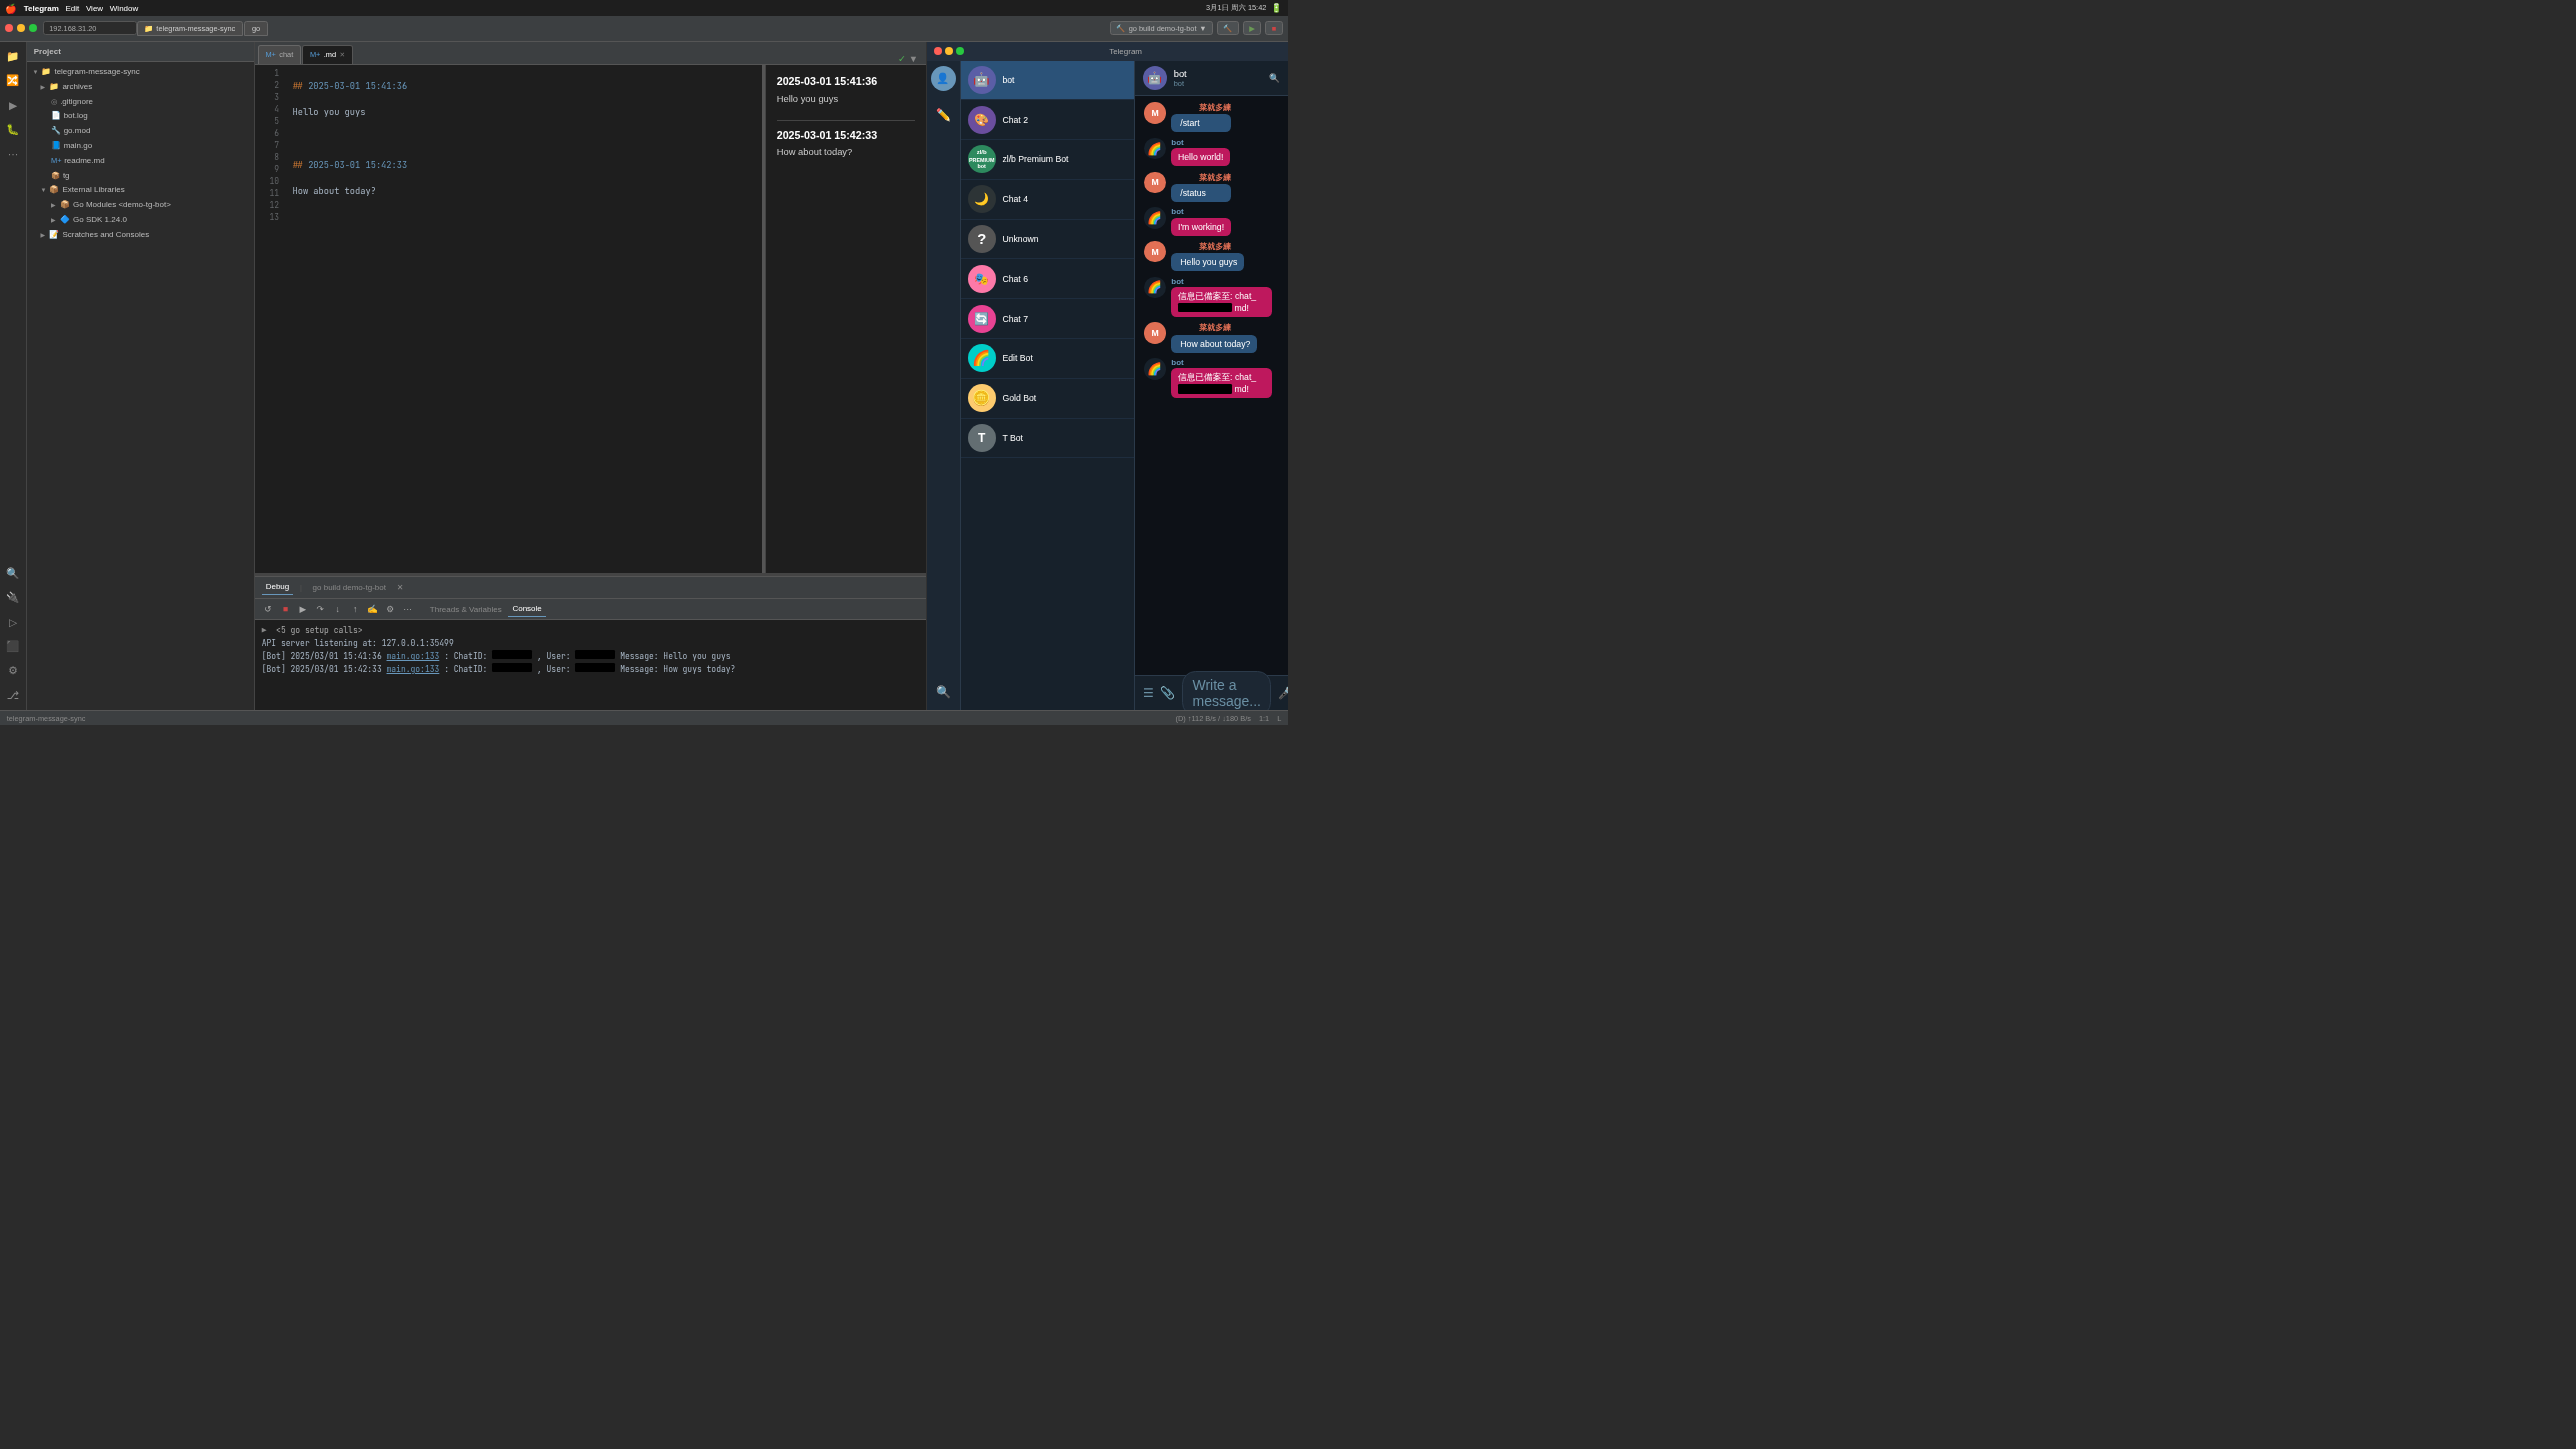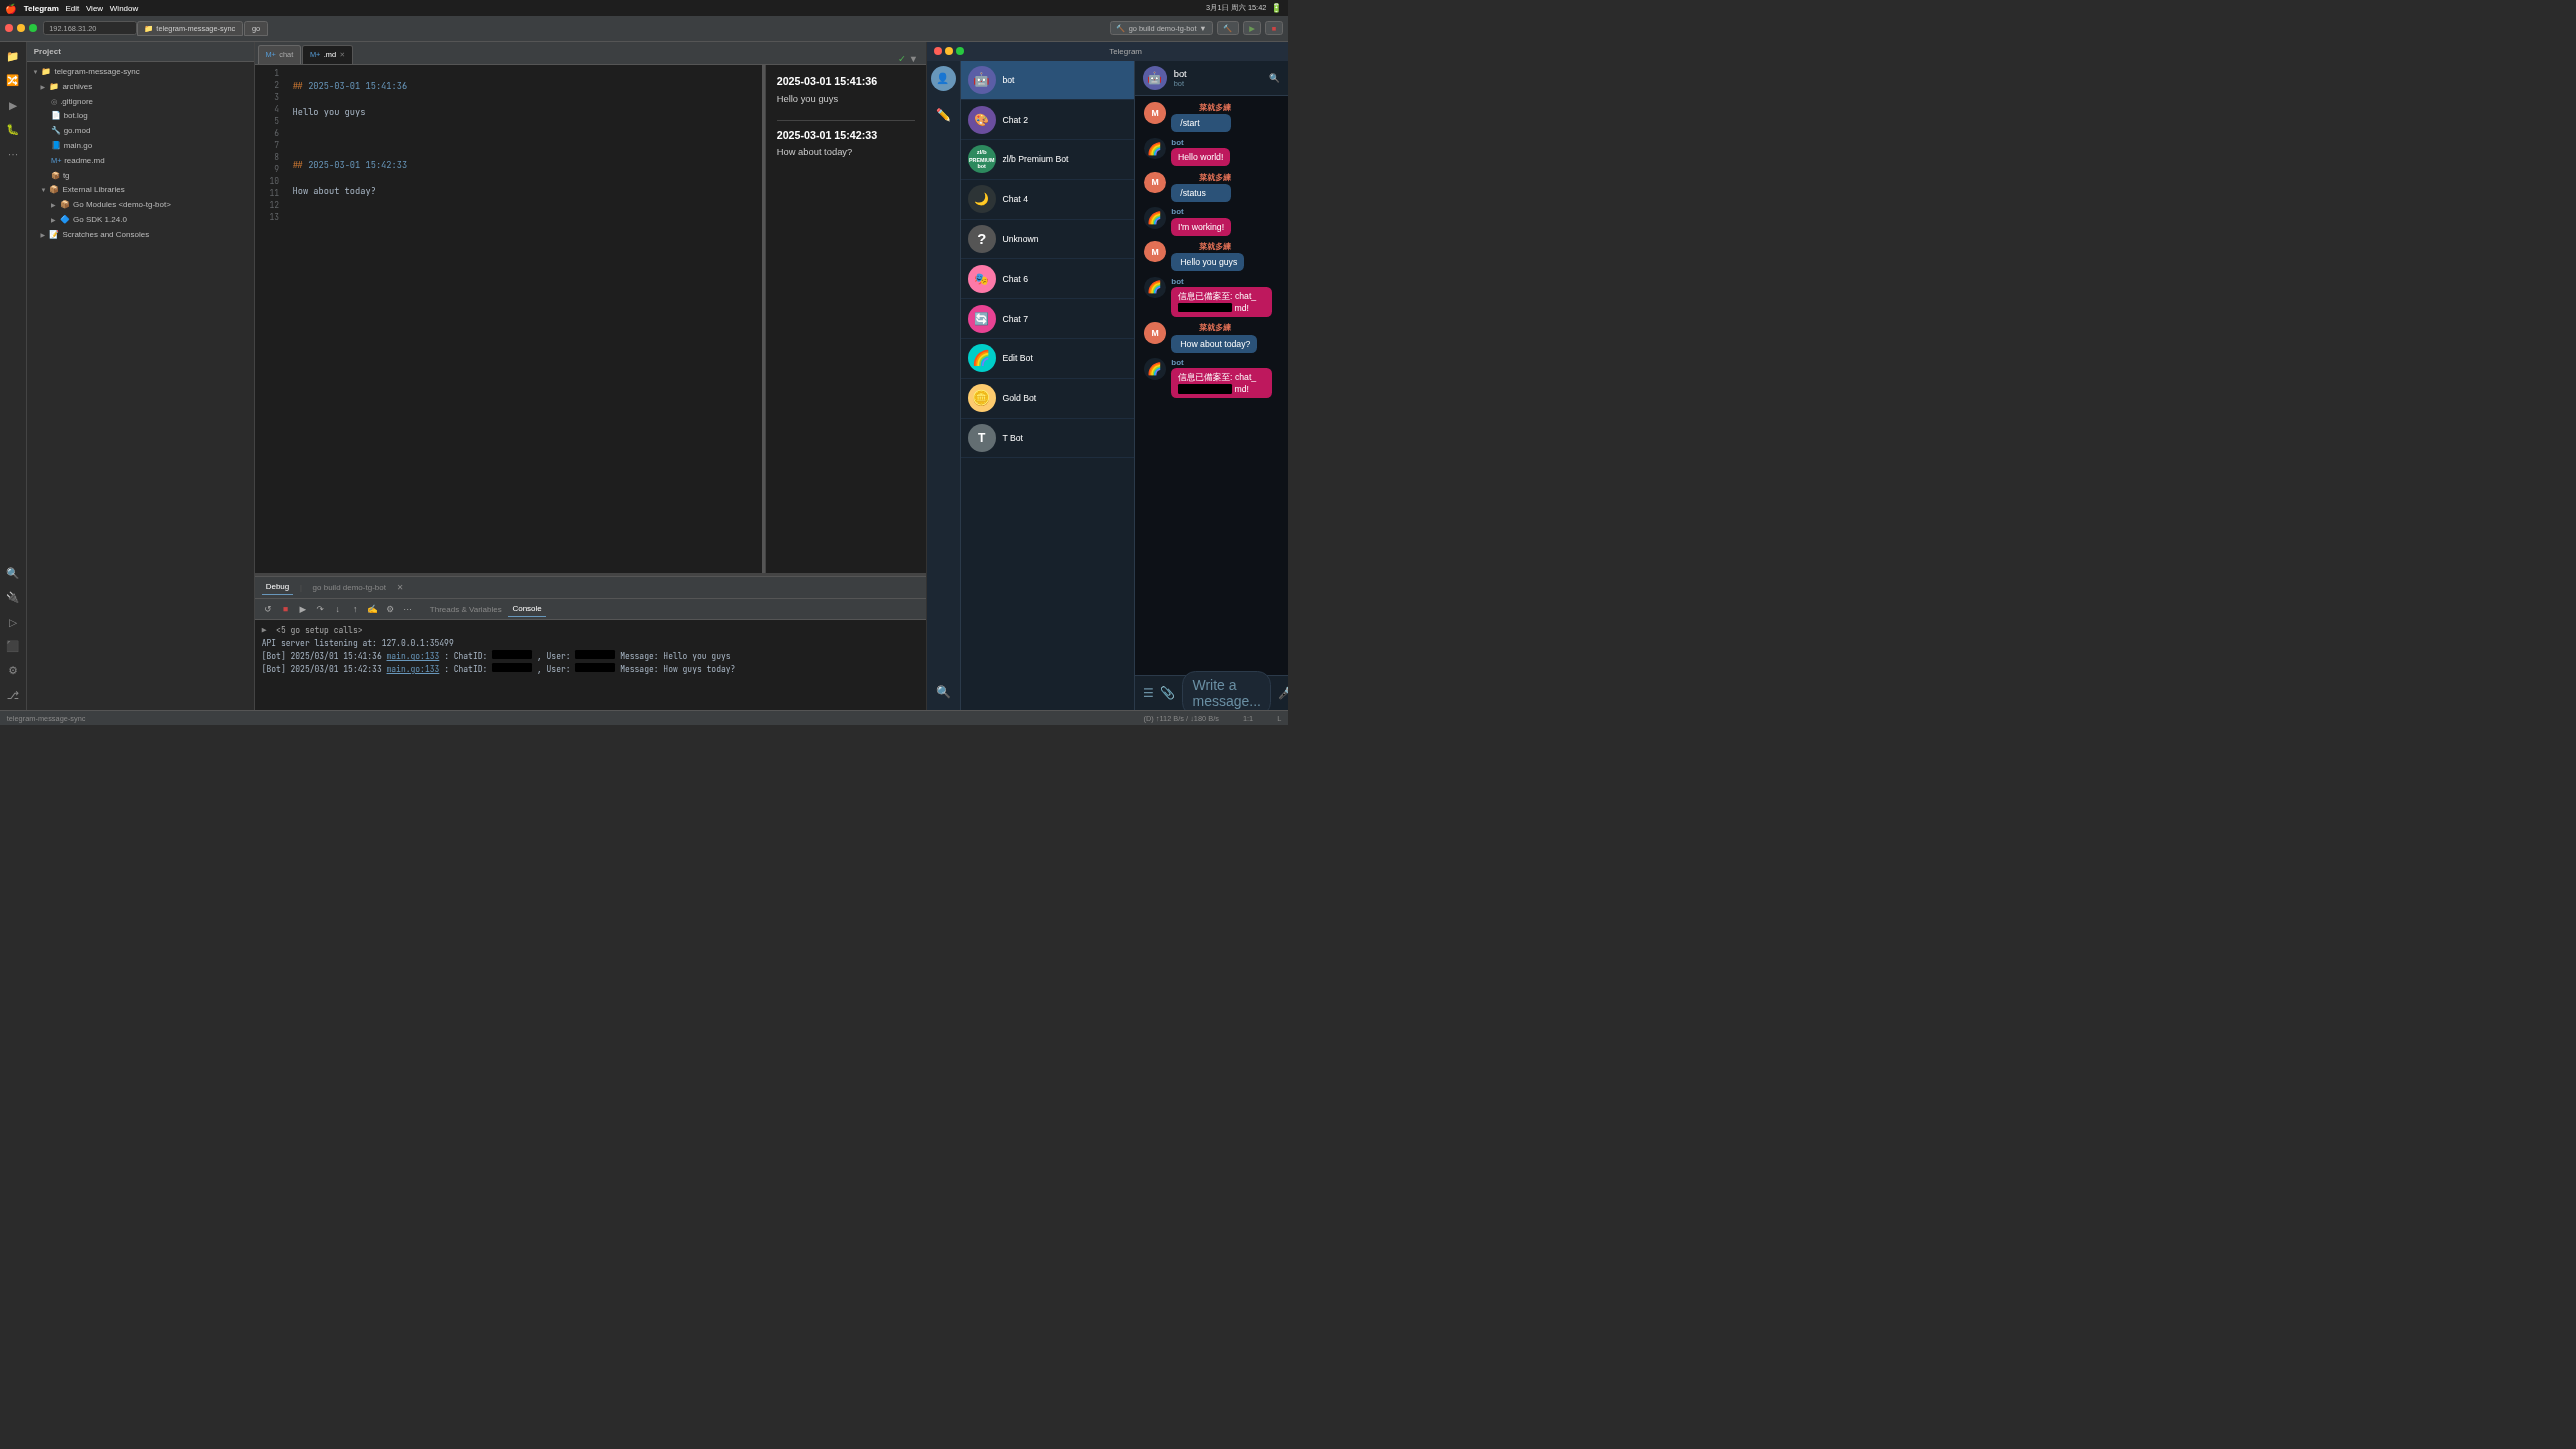--- a/index.html
+++ b/index.html
@@ -460,21 +460,21 @@
       background: #3c3f41;
       display: flex;
       align-items: center;
       padding: 0 6.7px;
       font-size: 7.4px;
       color: #888;
       gap: 8px;
       border-top: 0.7px solid #555;
       flex-shrink: 0;
     }
-    .status-right { margin-left: auto; display: flex; gap: 24px; }
+    .status-right { margin-left: auto; display: flex; gap: 8px; }
 
     
     ::-webkit-scrollbar { width: 4px; height: 4px; }
     ::-webkit-scrollbar-track { background: #1e1e1e; }
     ::-webkit-scrollbar-thumb { background: #555; border-radius: 2px; }
 
     
     .tg-window {
       width: 362px;
       height: 100%;

